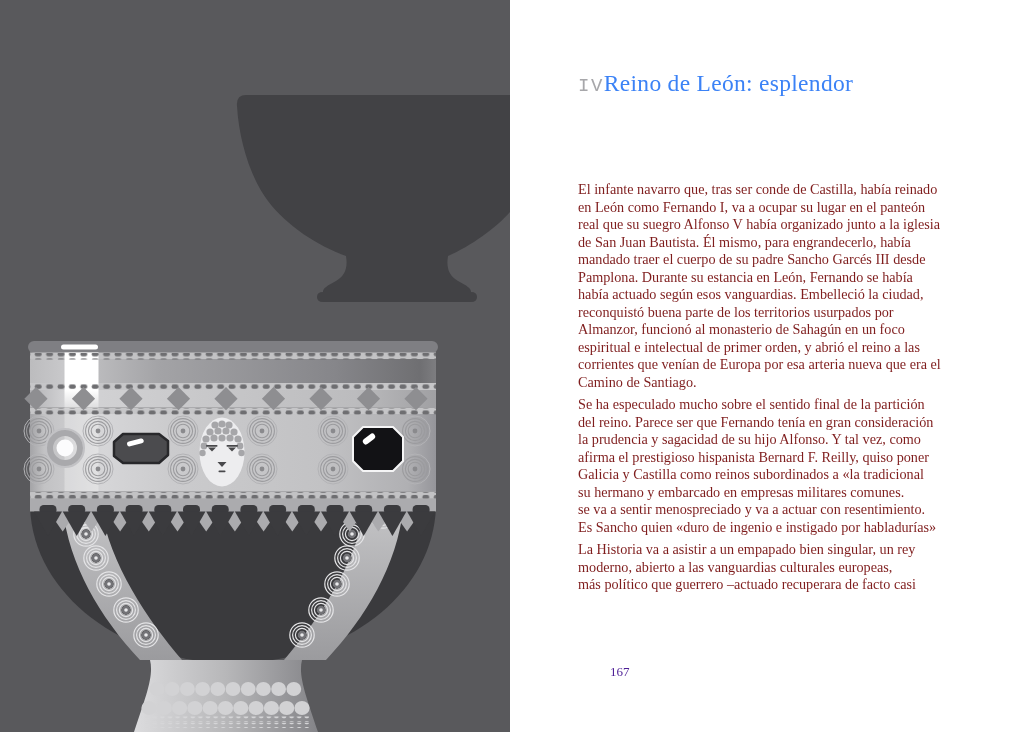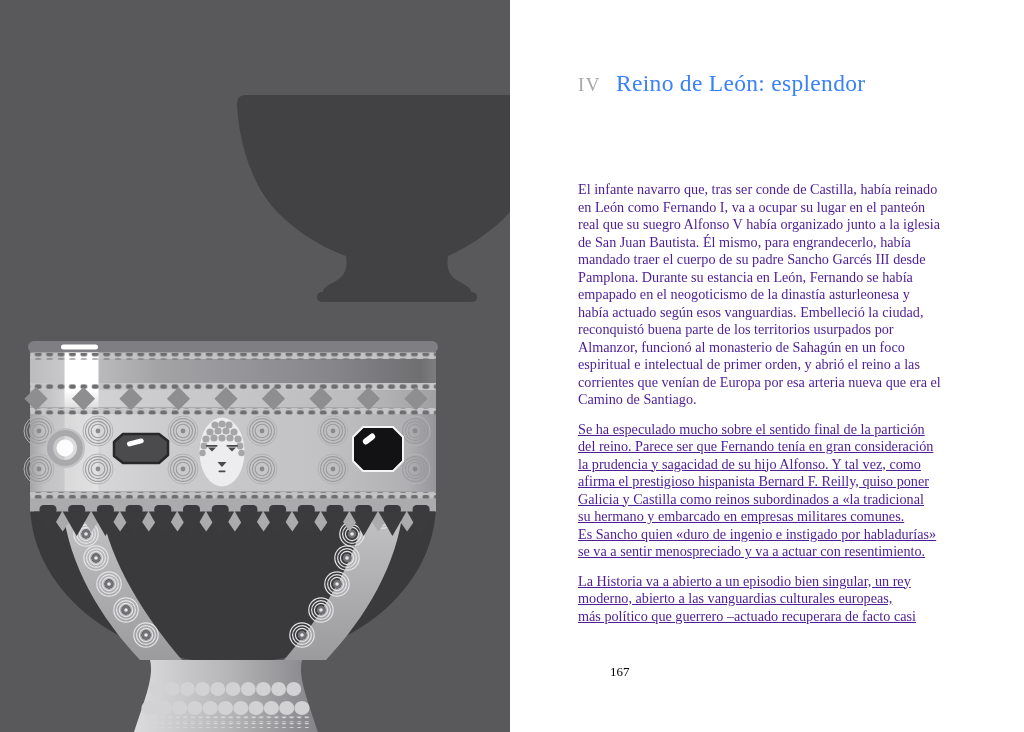--- a/index.html
+++ b/index.html
@@ -4,27 +4,27 @@
 <style>
   html,body{margin:0;padding:0;background:#e8e8e8;}
   #screen{position:relative;width:1024px;height:732px;background:#ffffff;overflow:hidden;
           font-family:"Liberation Serif","DejaVu Serif",serif;}
   
   #left-panel{position:absolute;left:0;top:0;width:510px;height:732px;background:#59595c;}
   #left-panel svg{display:block;}
   
   #book-page{position:absolute;left:510px;top:0;width:514px;height:732px;background:#ffffff;}
   .chapter-head{position:absolute;left:578px;top:70px;white-space:nowrap;}
-  .chnum{font-family:Liberation Serif, serif;font-weight:300;
-         font-size:19px;color:#a7a7aa;letter-spacing:1.5px;margin-right:15px;}
+  .chnum{font-family:Liberation Mono, monospace;font-weight:300;
+         font-size:19px;color:#a7a7aa;letter-spacing:1.5px;margin-right:0;}
   .chtitle{font-size:23.5px;color:#3b82f6;letter-spacing:0.3px;}
-  #body-text{position:absolute;left:578px;top:181px;width:440px;color:#4c1d95;}
-  .para + .para{margin-top:12px;text-decoration:underline;}
+  #body-text{position:absolute;left:578px;top:181px;width:440px;color:#7f1d1d;}
+  .para + .para{margin-top:5px;}
   .tline{font-size:14.2px;line-height:17.5px;height:17.5px;white-space:pre;}
-  .page-number{position:absolute;left:610px;top:664px;font-size:13px;color:#000000;}
+  .page-number{position:absolute;left:610px;top:664px;font-size:13px;color:#4c1d95;}
 </style>
 </head>
 <body>
 
 <div id="screen">
 
   <div id="left-panel">
     <svg width="510" height="732" viewBox="0 0 510 732">
       <defs>
         <linearGradient id="gBand1" x1="0" y1="0" x2="1" y2="0">
@@ -297,40 +297,39 @@
   </div>
 
   <div id="body-text">
       <div class="para">
         <div class="tline">El infante navarro que, tras ser conde de Castilla, había reinado</div>
         <div class="tline">en León como Fernando I, va a ocupar su lugar en el panteón</div>
         <div class="tline">real que su suegro Alfonso V había organizado junto a la iglesia</div>
         <div class="tline">de San Juan Bautista. Él mismo, para engrandecerlo, había</div>
         <div class="tline">mandado traer el cuerpo de su padre Sancho Garcés III desde</div>
         <div class="tline">Pamplona. Durante su estancia en León, Fernando se había</div>
-        <div class="tline">empapado en el neogoticismo de la dinastía asturleonesa y</div>
         <div class="tline">había actuado según esos vanguardias. Embelleció la ciudad,</div>
         <div class="tline">reconquistó buena parte de los territorios usurpados por</div>
         <div class="tline">Almanzor, funcionó al monasterio de Sahagún en un foco</div>
         <div class="tline">espiritual e intelectual de primer orden, y abrió el reino a las</div>
         <div class="tline">corrientes que venían de Europa por esa arteria nueva que era el</div>
         <div class="tline">Camino de Santiago.</div>
       </div>
       <div class="para">
         <div class="tline">Se ha especulado mucho sobre el sentido final de la partición</div>
         <div class="tline">del reino. Parece ser que Fernando tenía en gran consideración</div>
         <div class="tline">la prudencia y sagacidad de su hijo Alfonso. Y tal vez, como</div>
         <div class="tline">afirma el prestigioso hispanista Bernard F. Reilly, quiso poner</div>
         <div class="tline">Galicia y Castilla como reinos subordinados a «la tradicional</div>
         <div class="tline">su hermano y embarcado en empresas militares comunes.</div>
+        <div class="tline">se va a sentir menospreciado y va a actuar con resentimiento.</div>
         <div class="tline">Es Sancho quien «duro de ingenio e instigado por habladurías»</div>
-        <div class="tline">se va a sentir menospreciado y va a actuar con resentimiento.</div>
       </div>
       <div class="para">
-        <div class="tline">La Historia va a abierto a un episodio bien singular, un rey</div>
+        <div class="tline">La Historia va a asistir a un empapado bien singular, un rey</div>
         <div class="tline">moderno, abierto a las vanguardias culturales europeas,</div>
         <div class="tline">más político que guerrero –actuado recuperara de facto casi</div>
       </div>
     </div>
 
   <div class="page-number">167</div>
 
 </div>
 
 </body></html>

